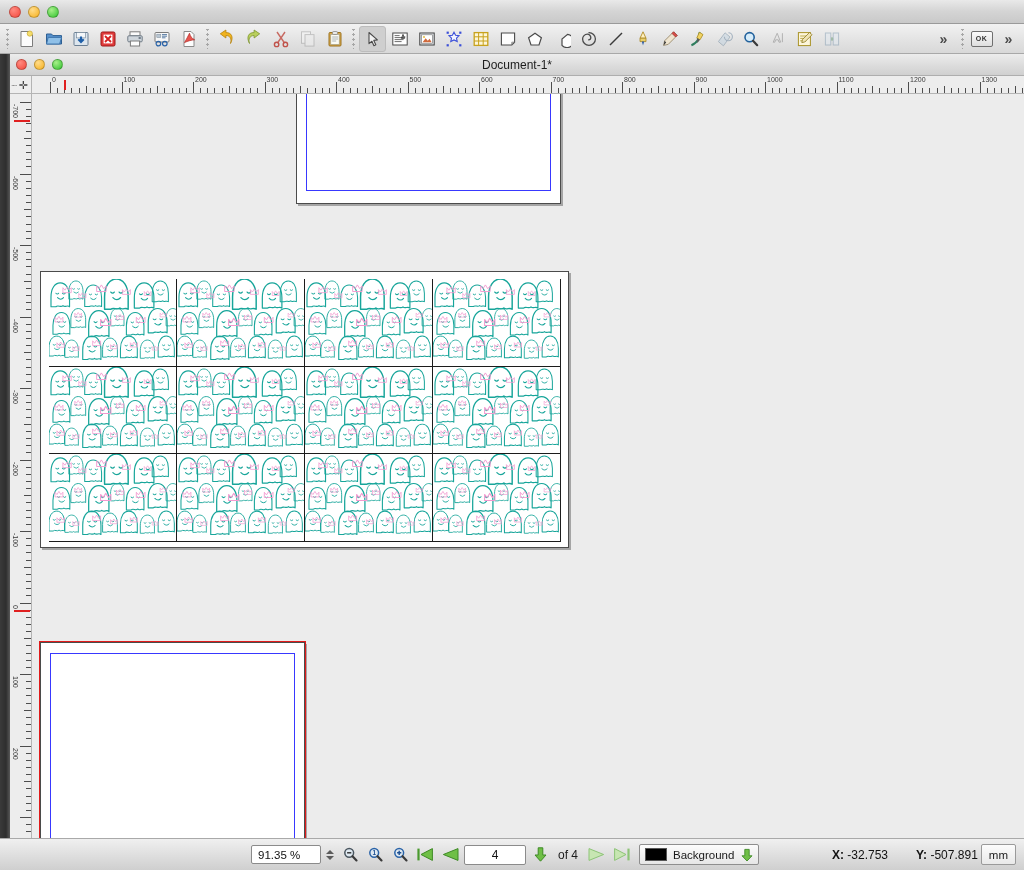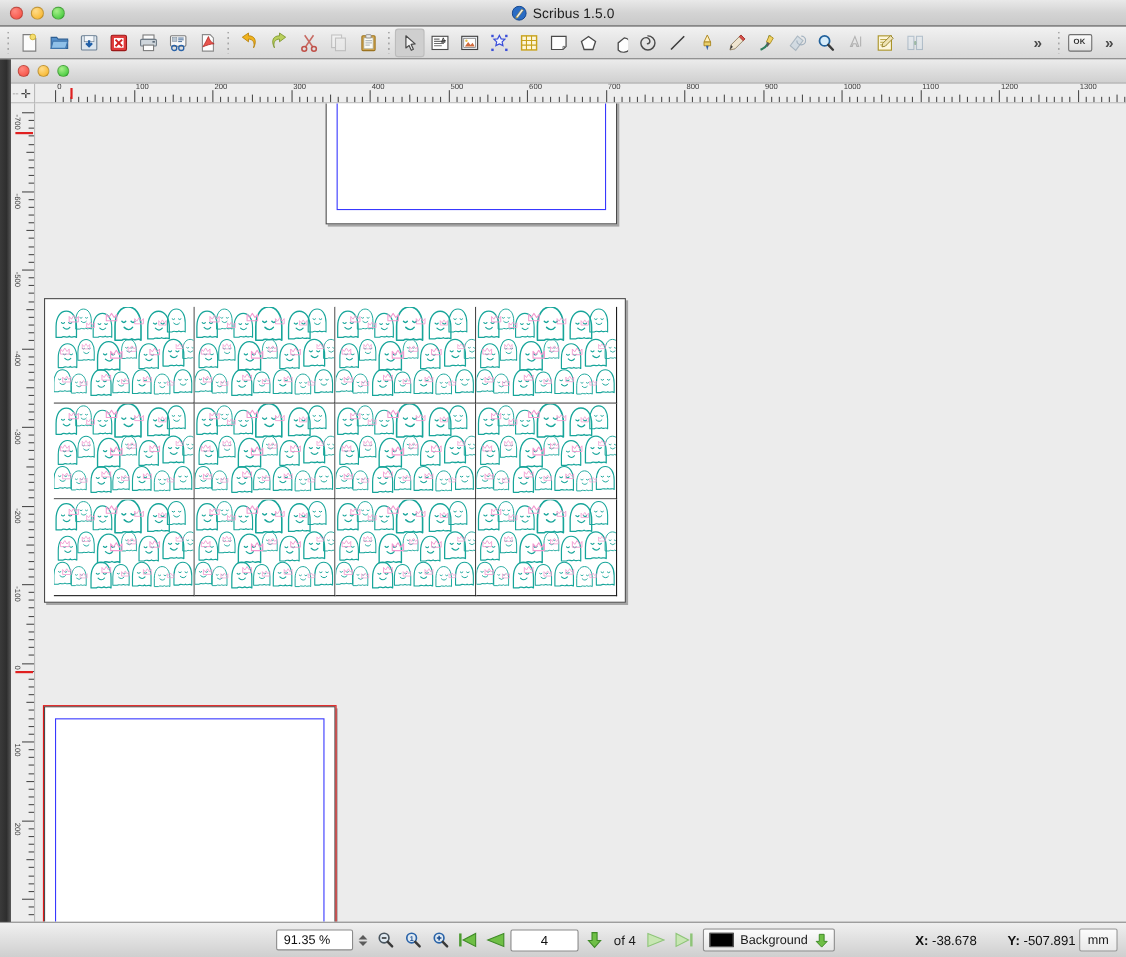--- a/index.html
+++ b/index.html
@@ -170,28 +170,20 @@
 <body>
 
 <div id="app">
 
   <div class="apptitlebar">
     <div class="traffic">
       <div class="dot red"></div>
       <div class="dot yel"></div>
       <div class="dot grn"></div>
     </div>
-    <div class="apptitle">
-      <svg class="scribus-logo" viewBox="0 0 16 16">
-        <circle cx="8" cy="8" r="7.2" fill="#2a6cc4" stroke="#13458c" stroke-width="1"></circle>
-        <path d="M4.6 11.6 L10.6 3.6 L12.4 5 L6.4 13 Z" fill="#f4f0e0" stroke="#8a7a3a" stroke-width=".6"></path>
-        <path d="M4.6 11.6 L6.4 13 L4.1 13.4 Z" fill="#e0b020"></path>
-      </svg>
-      <span>Scribus 1.5.0</span>
-    </div>
   </div>
 
   <div class="toolbar">
 
     <div class="tb-grip"></div>
 
     <div class="tbtn">
       <svg width="18" height="18" viewBox="0 0 18 18">
         <path d="M3 1.5h8l3.5 3.5v11.5H3z" fill="#fcfcfc" stroke="#7d7d7d"></path>
         <circle cx="11.8" cy="3.6" r="2.6" fill="#f5de6e" stroke="#c9a92c" stroke-width=".7"></circle>
@@ -408,20 +400,21 @@
 
   <div id="doc">
     <div class="docleftstrip"></div>
 
     <div class="doctitlebar">
       <div class="traffic">
         <div class="dot red"></div>
         <div class="dot yel"></div>
         <div class="dot grn"></div>
       </div>
+      <div class="doctitle">Document-1*</div>
     </div>
 
     <div class="docbody">
       <div style="background:#3a3a3a;"></div>
 
       <div class="corner">
         <span class="dots">····</span>
         <span class="crosshair">✛</span>
       </div>
 
@@ -2902,21 +2895,21 @@
       <span class="layername">Background</span>
       <svg width="14" height="14" viewBox="0 0 14 14">
         <path d="M4.8 1.4h4.4v6.4h2.8L7 13 2 7.8h2.8z" fill="#6fbf46" stroke="#3e8a26" stroke-width=".9"></path>
       </svg>
     </div>
 
     <div class="spacer"></div>
 
     <span class="coords">
       <span class="coordlabel">X:</span>
-      <span>-38.678</span>
+      <span>-32.753</span>
     </span>
     <span style="width:22px"></span>
     <span class="coords">
       <span class="coordlabel">Y:</span>
       <span>-507.891</span>
     </span>
     <div class="unitbox">
       <span>mm</span>
     </div>
   </div>

